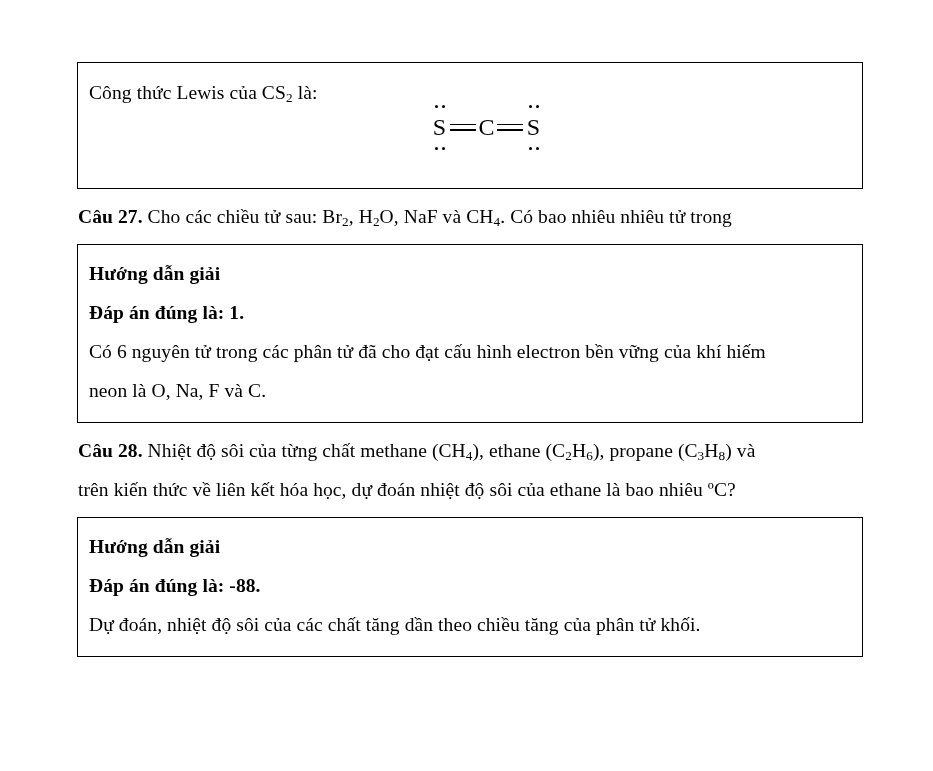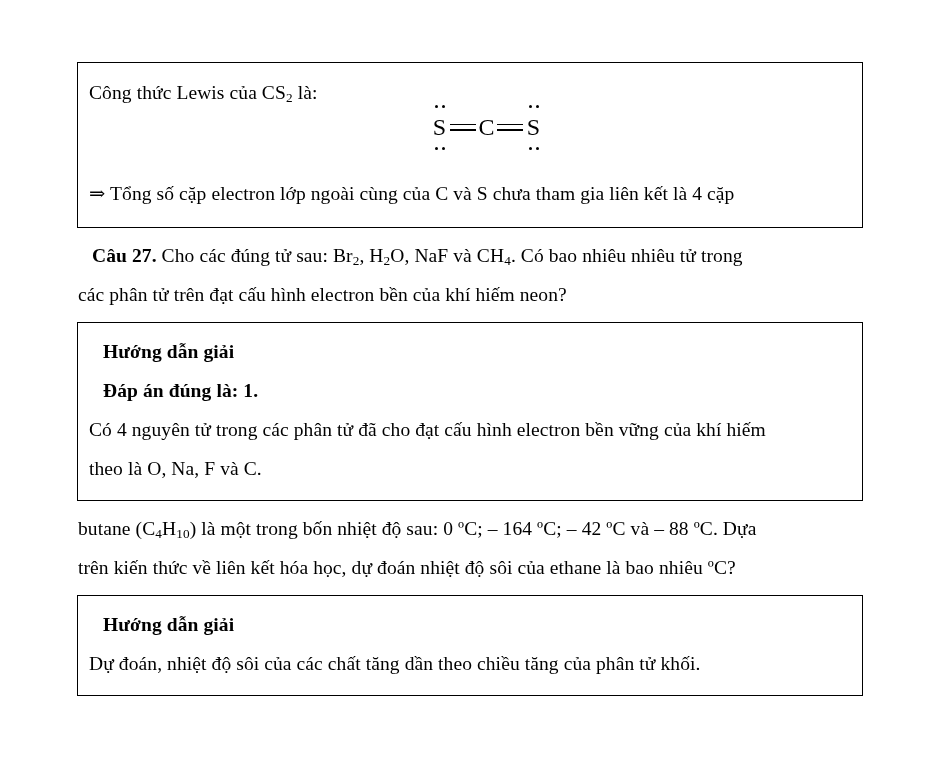--- a/index.html
+++ b/index.html
@@ -44,21 +44,21 @@
     padding: 0 0 0 1px;
   }
 
   .line {
     font-size: 19.5px;
     line-height: 39px;
     white-space: nowrap;
     letter-spacing: 0.1px;
   }
 
-  .bold { font-weight: bold; margin-left: 14px; }
+  .bold { font-weight: bold; }
 
   sub {
     font-size: 0.68em;
     vertical-align: -0.26em;
     line-height: 0;
   }
 
   .spacer-8  { height: 8px; }
 
   
@@ -161,47 +161,46 @@
             <span class="sym">S</span>
             <span class="dots bottom">
               <span class="dot"></span>
                 <span class="dot"></span>
             </span>
           </span>
 
         </div>
       </div>
 
-      <div class="line">⇒ Tổng số cặp electron lớp ngoài cùng của C và S chưa tham gia liên kết là 4 cặp</div>
     </div>
 
     <div class="gap-boxq"></div>
     <div class="question">
       <div class="line">
-        <span class="bold">Câu 27.</span><span> Cho các đúng tử sau: Br</span><sub>2</sub><span>, H</span><sub>2</sub><span>O, NaF và CH</span><sub>4</sub><span>. Có bao nhiêu nhiêu tử trong</span>
-      </div>
-      <div class="line">các phân tử trên đạt cấu hình electron bền của khí hiếm neon?</div>
+        <span class="bold">Câu 27.</span><span> Cho các chiều tử sau: Br</span><sub>2</sub><span>, H</span><sub>2</sub><span>O, NaF và CH</span><sub>4</sub><span>. Có bao nhiêu nhiêu tử trong</span>
+      </div>
     </div>
 
     <div class="spacer-8"></div>
     <div class="box" style="padding-top:9px; padding-bottom:12px;">
       <div class="line bold">Hướng dẫn giải</div>
       <div class="line bold">Đáp án đúng là: 1.</div>
-      <div class="line">Có 4 nguyên tử trong các phân tử đã cho đạt cấu hình electron bền vững của khí hiếm</div>
-      <div class="line">theo là O, Na, F và C.</div>
+      <div class="line">Có 6 nguyên tử trong các phân tử đã cho đạt cấu hình electron bền vững của khí hiếm</div>
+      <div class="line">neon là O, Na, F và C.</div>
     </div>
 
     <div class="gap-boxq"></div>
     <div class="question">
       <div class="line">
-        <span>butane (C</span><sub>4</sub><span>H</span><sub>10</sub><span>) là một trong bốn nhiệt độ sau: 0 ºC; – 164 ºC; – 42 ºC và – 88 ºC. Dựa</span>
+        <span class="bold">Câu 28.</span><span> Nhiệt độ sôi của từng chất methane (CH</span><sub>4</sub><span>), ethane (C</span><sub>2</sub><span>H</span><sub>6</sub><span>), propane (C</span><sub>3</sub><span>H</span><sub>8</sub><span>) và</span>
       </div>
       <div class="line">trên kiến thức về liên kết hóa học, dự đoán nhiệt độ sôi của ethane là bao nhiêu ºC?</div>
     </div>
 
     <div class="spacer-8"></div>
     <div class="box" style="padding-top:9px; padding-bottom:12px;">
       <div class="line bold">Hướng dẫn giải</div>
+      <div class="line bold">Đáp án đúng là: -88.</div>
       <div class="line">Dự đoán, nhiệt độ sôi của các chất tăng dần theo chiều tăng của phân tử khối.</div>
     </div>
 
   </div>
 </div>
 
 </body></html>

